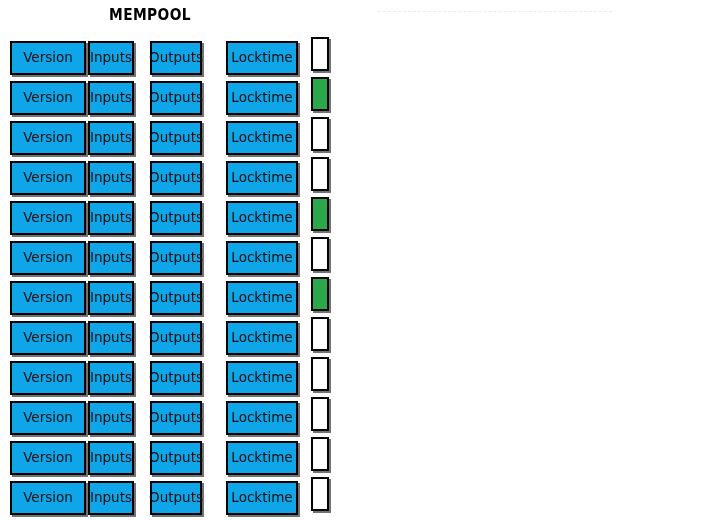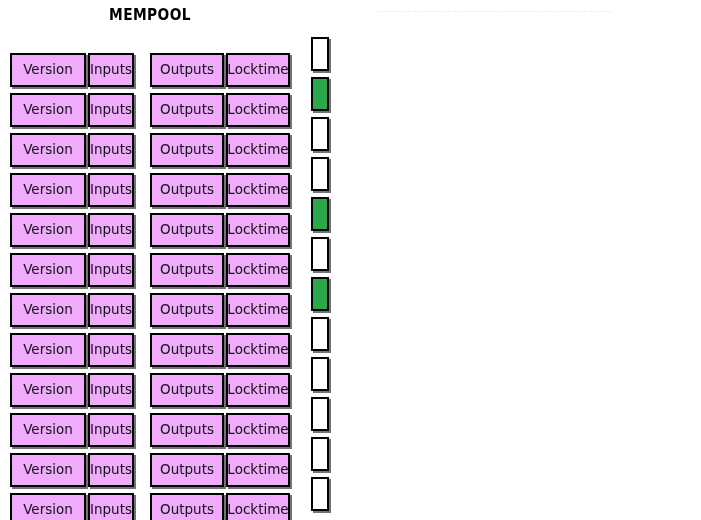--- a/index.html
+++ b/index.html
@@ -53,39 +53,39 @@
   }
 
   .tx-row {
     position: relative;
     height: 40px;
     width: 322px;
   }
 
   .tx-cell {
     position: absolute;
-    top: 19px;
+    top: 7px;
     height: 34px;
     box-sizing: border-box;
-    background: #f0abfc;
+    background: #0ea5e9;
     border: 2px solid #000000;
     box-shadow: 2px 2px 0 rgba(0,0,0,0.55);
     display: flex;
     align-items: center;
     justify-content: center;
     font-size: 13.5px;
     color: #111111;
     line-height: 1;
     white-space: nowrap;
   }
 
   .c-version  { left: 0px;   width: 76px; }
   .c-inputs   { left: 78px;  width: 46px; }
-  .c-outputs  { left: 140px; width: 74px; }
-  .c-locktime { left: 216px; width: 64px; }
+  .c-outputs  { left: 140px; width: 52px; }
+  .c-locktime { left: 216px; width: 72px; }
 
   .tx-status {
     position: absolute;
     left: 301px;
     top: 3px;
     width: 18px;
     height: 34px;
     box-sizing: border-box;
     background: #ffffff;
     border: 2px solid #000000;

